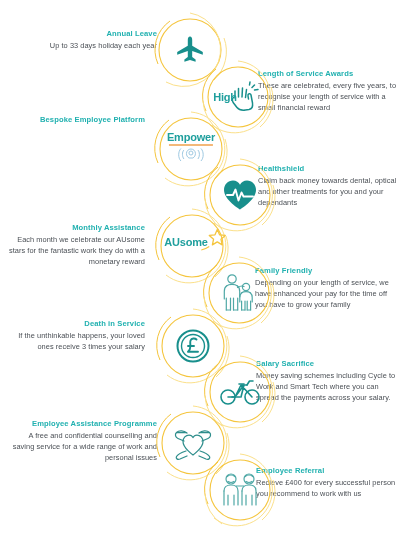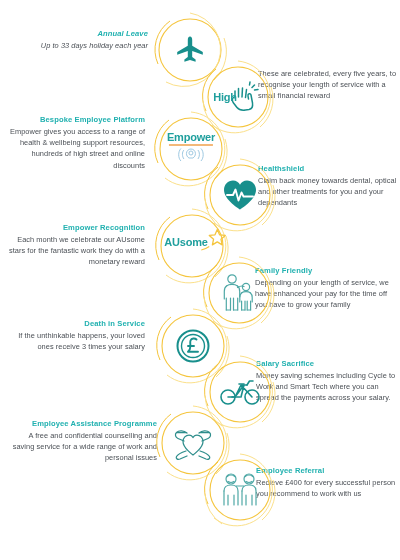--- a/index.html
+++ b/index.html
@@ -52,41 +52,41 @@
     line-height:12px;white-space:nowrap;
   }
   .wm-ausome{font-size:10px;}
   svg{display:block;overflow:visible;}
 </style>
 </head>
 <body>
 
 <div id="stage">
 
-  <div class="benefit left" style="left:3px;top:28px;width:145px;font-style:italic;">
+  <div class="benefit left" style="left:12px;top:28px;width:145px;">
     <p class="title">Annual Leave</p>
     <p class="desc">Up to 33 days holiday each year</p>
   </div>
 
   <div class="benefit right" style="left:258px;top:68px;width:142px;">
+    <p class="title">Length of Service Awards</p>
     <p class="desc">These are celebrated, every five years, to recognise your length of service with a small financial reward</p>
   </div>
 
   <div class="benefit left" style="left:0px;top:114px;width:145px;">
     <p class="title">Bespoke Employee Platform</p>
-    <p class="desc">Empower gives you access to a range of health &amp; wellbeing support resources, hundreds of high street and online discounts</p>
   </div>
 
   <div class="benefit right" style="left:258px;top:163px;width:142px;">
     <p class="title">Healthshield</p>
     <p class="desc">Claim back money towards dental, optical and other treatments for you and your dependants</p>
   </div>
 
   <div class="benefit left" style="left:0px;top:222px;width:145px;">
-    <p class="title">Empower Recognition</p>
+    <p class="title">Monthly Assistance</p>
     <p class="desc">Each month we celebrate our AUsome stars for the fantastic work they do with a monetary reward</p>
   </div>
 
   <div class="benefit right" style="left:255px;top:265px;width:145px;">
     <p class="title">Family Friendly</p>
     <p class="desc">Depending on your length of service, we have enhanced your pay for the time off you have to grow your family</p>
   </div>
 
   <div class="benefit left" style="left:0px;top:318px;width:145px;">
     <p class="title">Death in Service</p>

